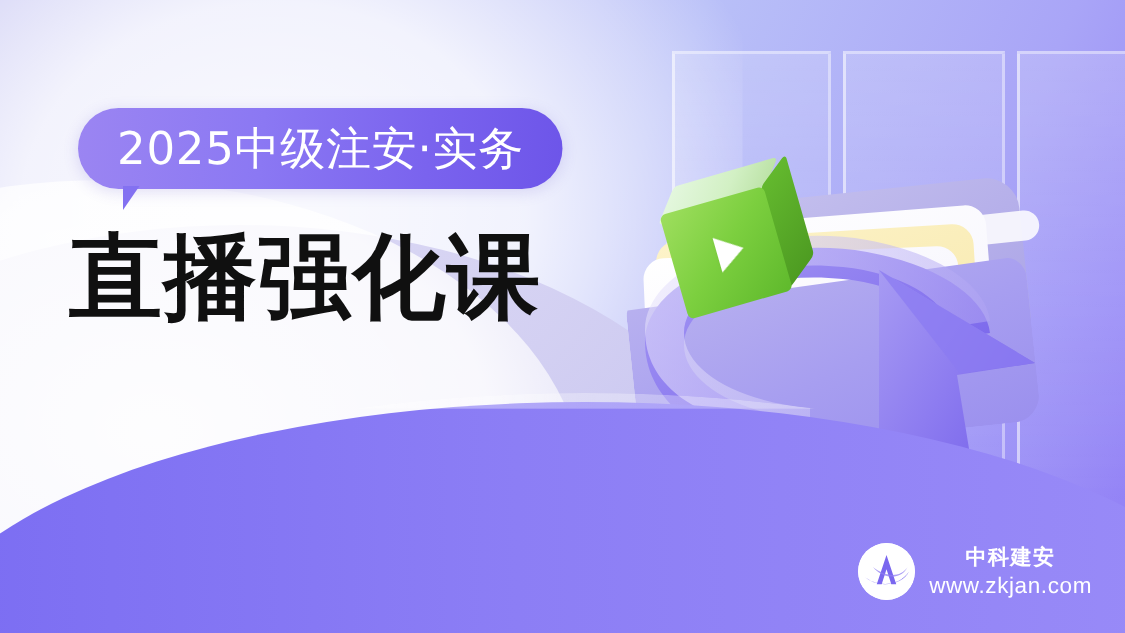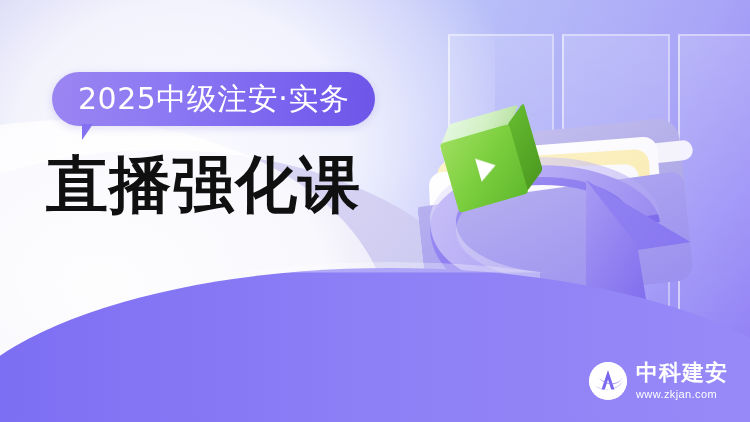--- a/index.html
+++ b/index.html
@@ -182,25 +182,26 @@
     display:flex;align-items:center;gap:9px;
   }
   .logo-mark{
     width:38px;height:38px;border-radius:50%;
     background:#ffffff;
     display:flex;align-items:center;justify-content:center;
     overflow:hidden;
   }
   .logo-text{display:flex;flex-direction:column;line-height:1;}
   .logo-name{
-    color:#ffffff;font-size:22px;font-weight:bold;letter-spacing:1px;
+    color:#ffffff;font-size:14px;font-weight:bold;letter-spacing:1px;
     font-family:Liberation Sans, sans-serif;
+    text-align:center;
   }
   .logo-url{
-    color:#ffffff;font-size:11px;letter-spacing:.4px;margin-top:5px;
+    color:#ffffff;font-size:15px;letter-spacing:.4px;margin-top:5px;
     font-family:"Liberation Sans",sans-serif;
   }
 </style>
 </head>
 <body>
 
 <div class="banner">
 
   <div class="bg-soft-glow"></div>
   <div class="bg-ellipse"></div>

